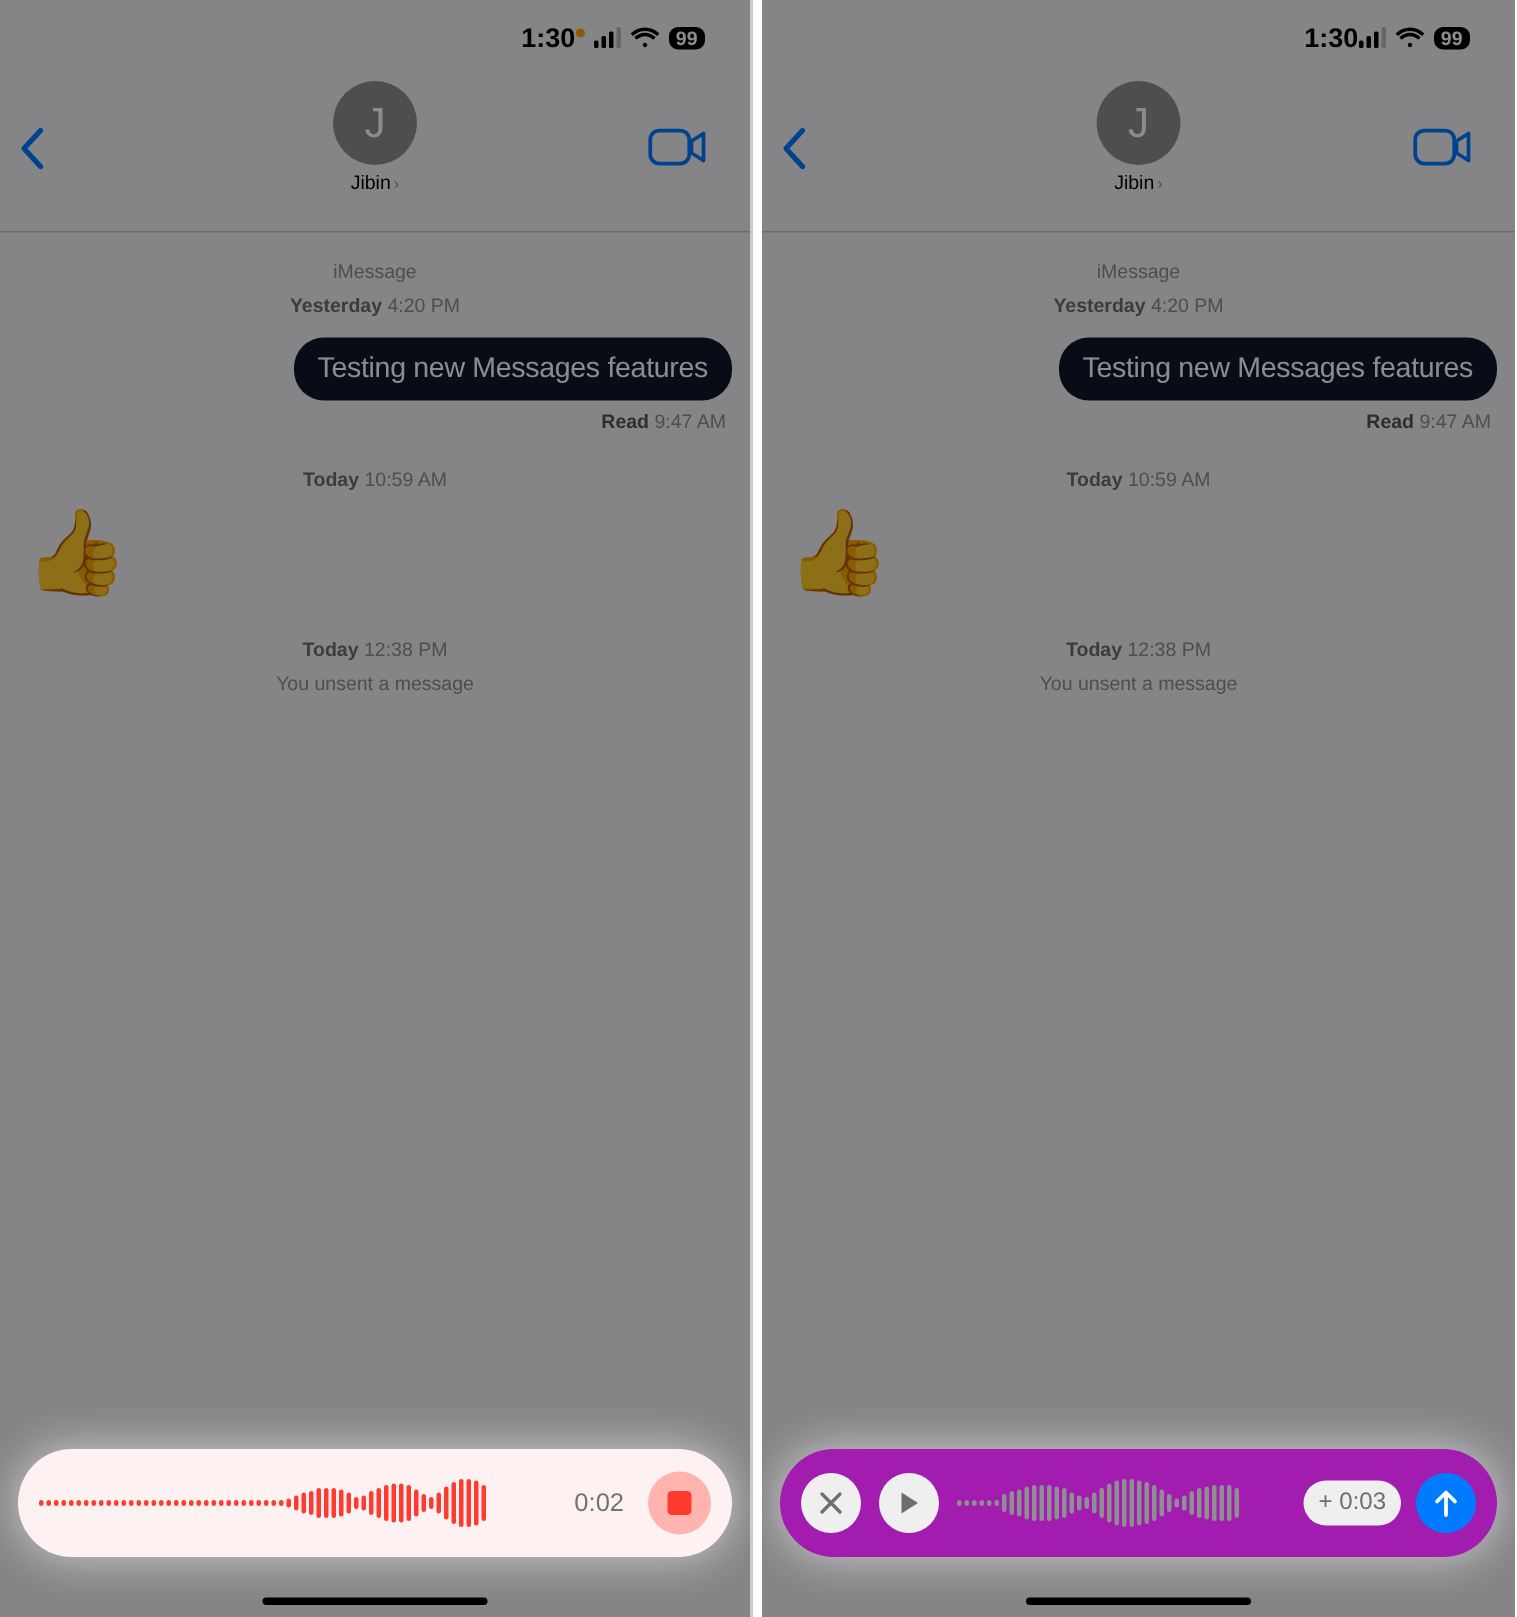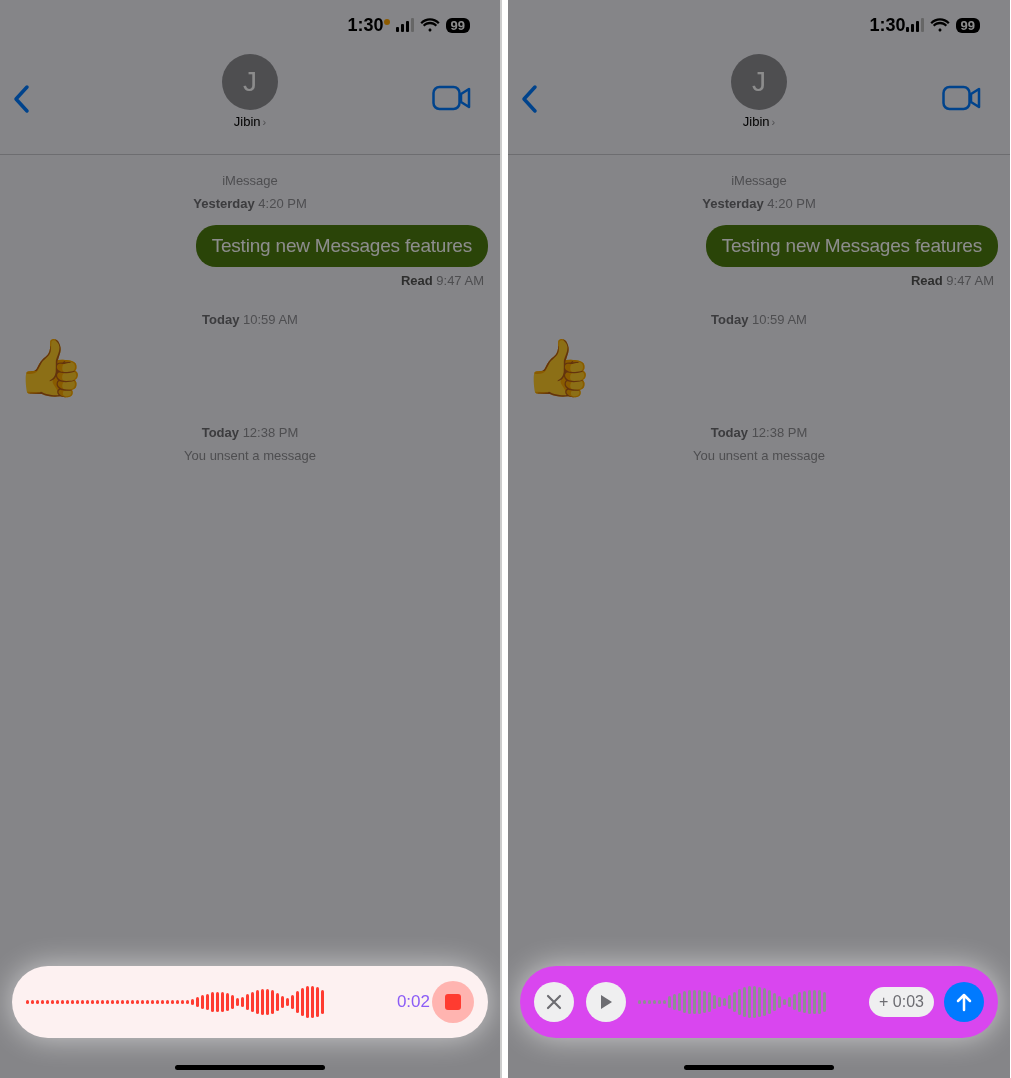--- a/index.html
+++ b/index.html
@@ -26,35 +26,35 @@
   .back svg{display:block;}
   .video{position:absolute;right:28px;top:30px;}
   .video svg{display:block;}
   .avatar{width:56px;height:56px;border-radius:50%;background:#8e8e93;color:#fff;font-size:28px;font-weight:500;display:flex;align-items:center;justify-content:center;margin:4px auto 0;}
   .contact{text-align:center;font-size:13px;color:#000;margin-top:4px;}
   .contact .chev{color:#8e8e93;font-size:11px;margin-left:2px;}
   
   .thread{padding:10px 12px 0;font-size:14px;}
   .sys{text-align:center;color:#8e8e93;font-size:13px;margin-top:8px;}
   .sys .bold{font-weight:600;color:#6d6d72;}
-  .bubble{background:#4d7c0f;color:#fff;border-radius:20px;padding:10px 16px;font-size:19px;font-weight:500;display:inline-block;max-width:80%;letter-spacing:-.2px;}
+  .bubble{background:#0f172a;color:#fff;border-radius:20px;padding:10px 16px;font-size:19px;font-weight:500;display:inline-block;max-width:80%;letter-spacing:-.2px;}
   .row-right{display:flex;justify-content:flex-end;margin-top:14px;}
   .readline{text-align:right;color:#8e8e93;font-size:13px;margin-top:6px;margin-right:4px;}
   .readline .r{font-weight:600;color:#555;}
   .thumbs{font-size:56px;margin-top:8px;margin-left:4px;}
   
   .home{position:absolute;bottom:8px;left:50%;transform:translateX(-50%);width:150px;height:5px;background:#000;border-radius:3px;z-index:70;}
   
-  .panel{position:absolute;left:12px;right:12px;bottom:40px;background:#d946ef;border-radius:36px;height:72px;display:flex;align-items:center;padding:0 14px;z-index:60;box-shadow:0 0 30px rgba(255,255,255,.6);}
+  .panel{position:absolute;left:12px;right:12px;bottom:40px;background:#a21caf;border-radius:36px;height:72px;display:flex;align-items:center;padding:0 14px;z-index:60;box-shadow:0 0 30px rgba(255,255,255,.6);}
   .panel.rec{background:#fdf1f1;}
   .wave{flex:1;display:flex;align-items:center;gap:2px;height:40px;overflow:hidden;}
   .wave span{width:3px;border-radius:2px;display:inline-block;}
   .w-rec span{background:#ff3b30;}
   .w-play span{background:#8e8e93;}
-  .timer{color:#8b5cf6;font-size:17px;font-weight:500;margin:0 2px;}
+  .timer{color:#737373;font-size:17px;font-weight:500;margin:0 16px;}
   .stopbtn{width:42px;height:42px;border-radius:50%;background:#ffb4b0;display:flex;align-items:center;justify-content:center;}
   .stopbtn .sq{width:16px;height:16px;background:#ff3b30;border-radius:3px;}
   .circ-btn{width:40px;height:40px;border-radius:50%;background:#efeff0;display:flex;align-items:center;justify-content:center;flex-shrink:0;}
   .circ-btn.x svg,.circ-btn.play svg{display:block;}
   .plus-pill{background:#efeff0;border-radius:16px;font-size:16px;color:#6d6d72;padding:6px 10px;margin-left:8px;flex-shrink:0;}
   .send{width:40px;height:40px;border-radius:50%;background:#007aff;display:flex;align-items:center;justify-content:center;margin-left:10px;flex-shrink:0;}
   .send svg{display:block;}
   .gap{width:12px;flex-shrink:0;}
 </style>
 </head>

